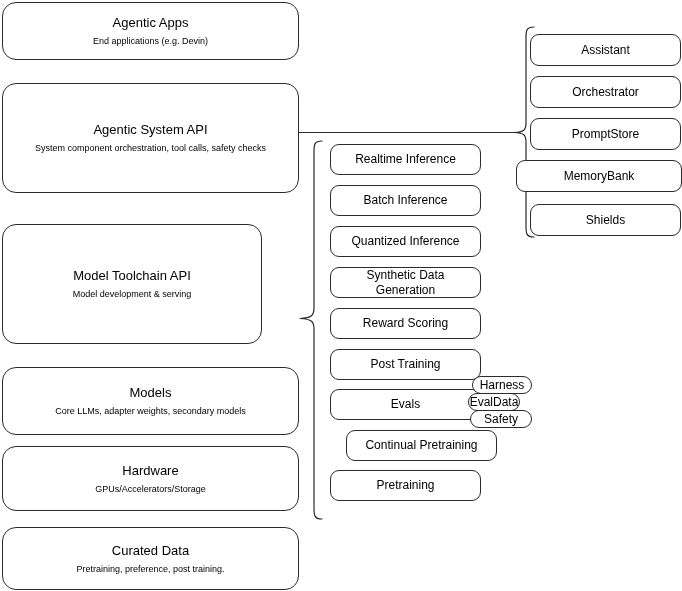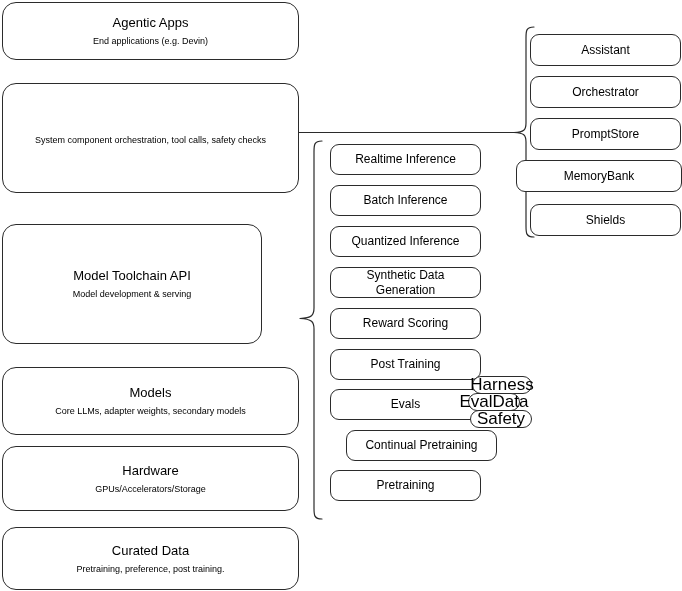--- a/index.html
+++ b/index.html
@@ -59,21 +59,21 @@
   
   .pill {
     position: absolute;
     box-sizing: border-box;
     background: #ffffff;
     border: 1px solid #2b2b2b;
     border-radius: 999px;
     display: flex;
     align-items: center;
     justify-content: center;
-    font-size: 17px;
+    font-size: 12px;
     line-height: 14px;
     z-index: 6;
   }
   
   .hline {
     position: absolute;
     background: #2b2b2b;
     height: 1px;
     z-index: 1;
   }
@@ -90,20 +90,21 @@
 <body>
 
 <div id="canvas">
 
   <div class="box layer" style="left:2px; top:2px; width:297px; height:58px;">
     <div class="title">Agentic Apps</div>
     <div class="subtitle">End applications (e.g. Devin)</div>
   </div>
 
   <div class="box layer" style="left:2px; top:83px; width:297px; height:110px;">
+    <div class="title">Agentic System API</div>
     <div class="subtitle">System component orchestration, tool calls, safety checks</div>
   </div>
 
   <div class="box layer" style="left:2px; top:224px; width:260px; height:120px;">
     <div class="title">Model Toolchain API</div>
     <div class="subtitle">Model development &amp; serving</div>
   </div>
 
   <div class="box layer" style="left:2px; top:367px; width:297px; height:68px;">
     <div class="title">Models</div>

